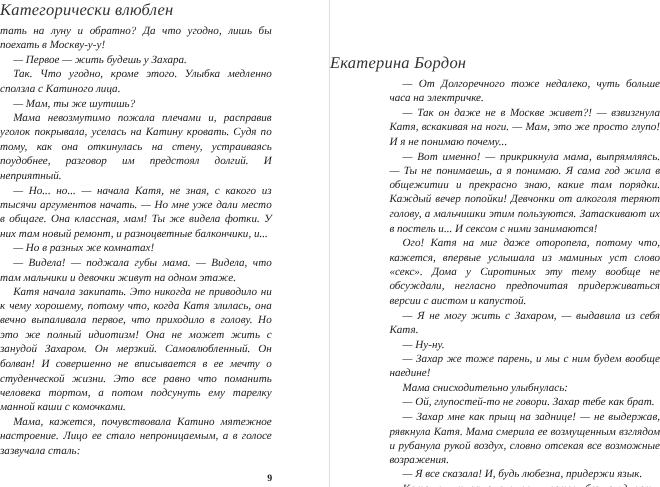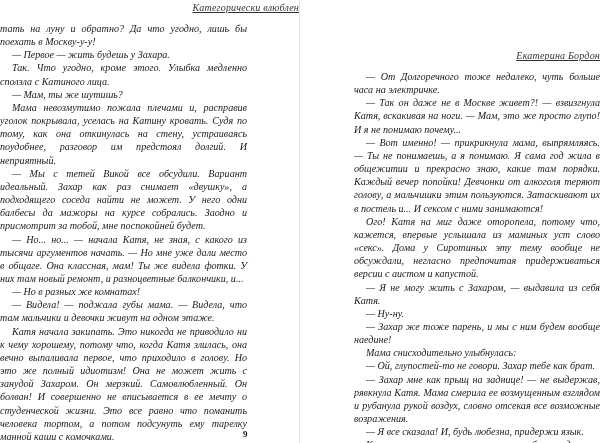--- a/index.html
+++ b/index.html
@@ -2,21 +2,21 @@
 <html><head>
 <meta charset="utf-8">
 <style>
   html, body { margin:0; padding:0; background:#ffffff; }
   body { width:600px; height:443px; position:relative; overflow:hidden;
          font-family:"Liberation Serif","DejaVu Serif",serif; color:#1a1a1a; }
   .page { position:absolute; top:0; height:443px; background:#fff; }
   .page.left { left:0; width:299px; }
   .page.right { left:300px; width:300px;margin-top:48px; }
   .gutter { position:absolute; left:299px; top:0; width:1px; height:443px; background:#e2e2e2; }
-  .running-head { position:absolute; top:2px; font-style:italic; font-size:10px; color:#333; text-align:right; letter-spacing:0.2px;text-decoration:underline; }
+  .running-head { position:absolute; top:2px; font-style:italic; font-size:15px; color:#333; text-align:left; letter-spacing:0.2px; }
   .left .running-head { left:0; width:299px; }
   .right .running-head { left:0; width:300px; }
   .text { position:absolute; top:22px; font-size:10.1px; line-height:13.15px; text-align:justify; }
   .left .text { left:0; width:247px; }
   .right .text { left:54px; width:246px; }
   .text p { margin:0; text-indent:12px; hyphens:manual;font-style:italic; }
   .text p.cont { text-indent:0; }
   .folio { position:absolute; font-weight:bold; font-size:9px; top:429px; }
   .left .folio { left:243px; }
   .right .folio { left:54px;padding-left:20px; }
@@ -25,21 +25,20 @@
 <body>
 
 <div class="page left">
   <div class="running-head">Категорически влюблен</div>
   <div class="text">
     <p class="cont">тать на луну и обратно? Да что угодно, лишь бы поехать в Москву-у-у!</p>
     <p>— Первое — жить будешь у Захара.</p>
     <p>Так. Что угодно, кроме этого. Улыбка медленно сползла с Катиного лица.</p>
     <p>— Мам, ты же шутишь?</p>
     <p>Мама невозмутимо пожала плечами и, расправив уголок покрывала, уселась на Катину кровать. Судя по тому, как она откинулась на стену, устраиваясь поудобнее, разговор им предстоял долгий. И неприятный.</p>
-    <p>— Мы с тетей Викой все обсудили. Вариант идеальный. Захар как раз снимает «двушку», а подходящего соседа найти не может. У него одни балбесы да мажоры на курсе собрались. Заодно и присмотрит за тобой, мне поспокойней будет.</p>
     <p>— Но... но... — начала Катя, не зная, с какого из тысячи аргументов начать. — Но мне уже дали место в общаге. Она классная, мам! Ты же видела фотки. У них там новый ремонт, и разноцветные балкончики, и...</p>
     <p>— Но в разных же комнатах!</p>
     <p>— Видела! — поджала губы мама. — Видела, что там мальчики и девочки живут на одном этаже.</p>
     <p>Катя начала закипать. Это никогда не приводило ни к чему хорошему, потому что, когда Катя злилась, она вечно выпаливала первое, что приходило в голову. Но это же полный идиотизм! Она не может жить с занудой Захаром. Он мерзкий. Самовлюбленный. Он болван! И совершенно не вписывается в ее мечту о студенческой жизни. Это все равно что поманить человека тортом, а потом подсунуть ему тарелку манной каши с комочками.</p>
     <p>Мама, кажется, почувствовала Катино мятежное настроение. Лицо ее стало непроницаемым, а в голосе зазвучала сталь:</p>
 
   </div>
   <div class="folio">9</div>
 </div>
 

